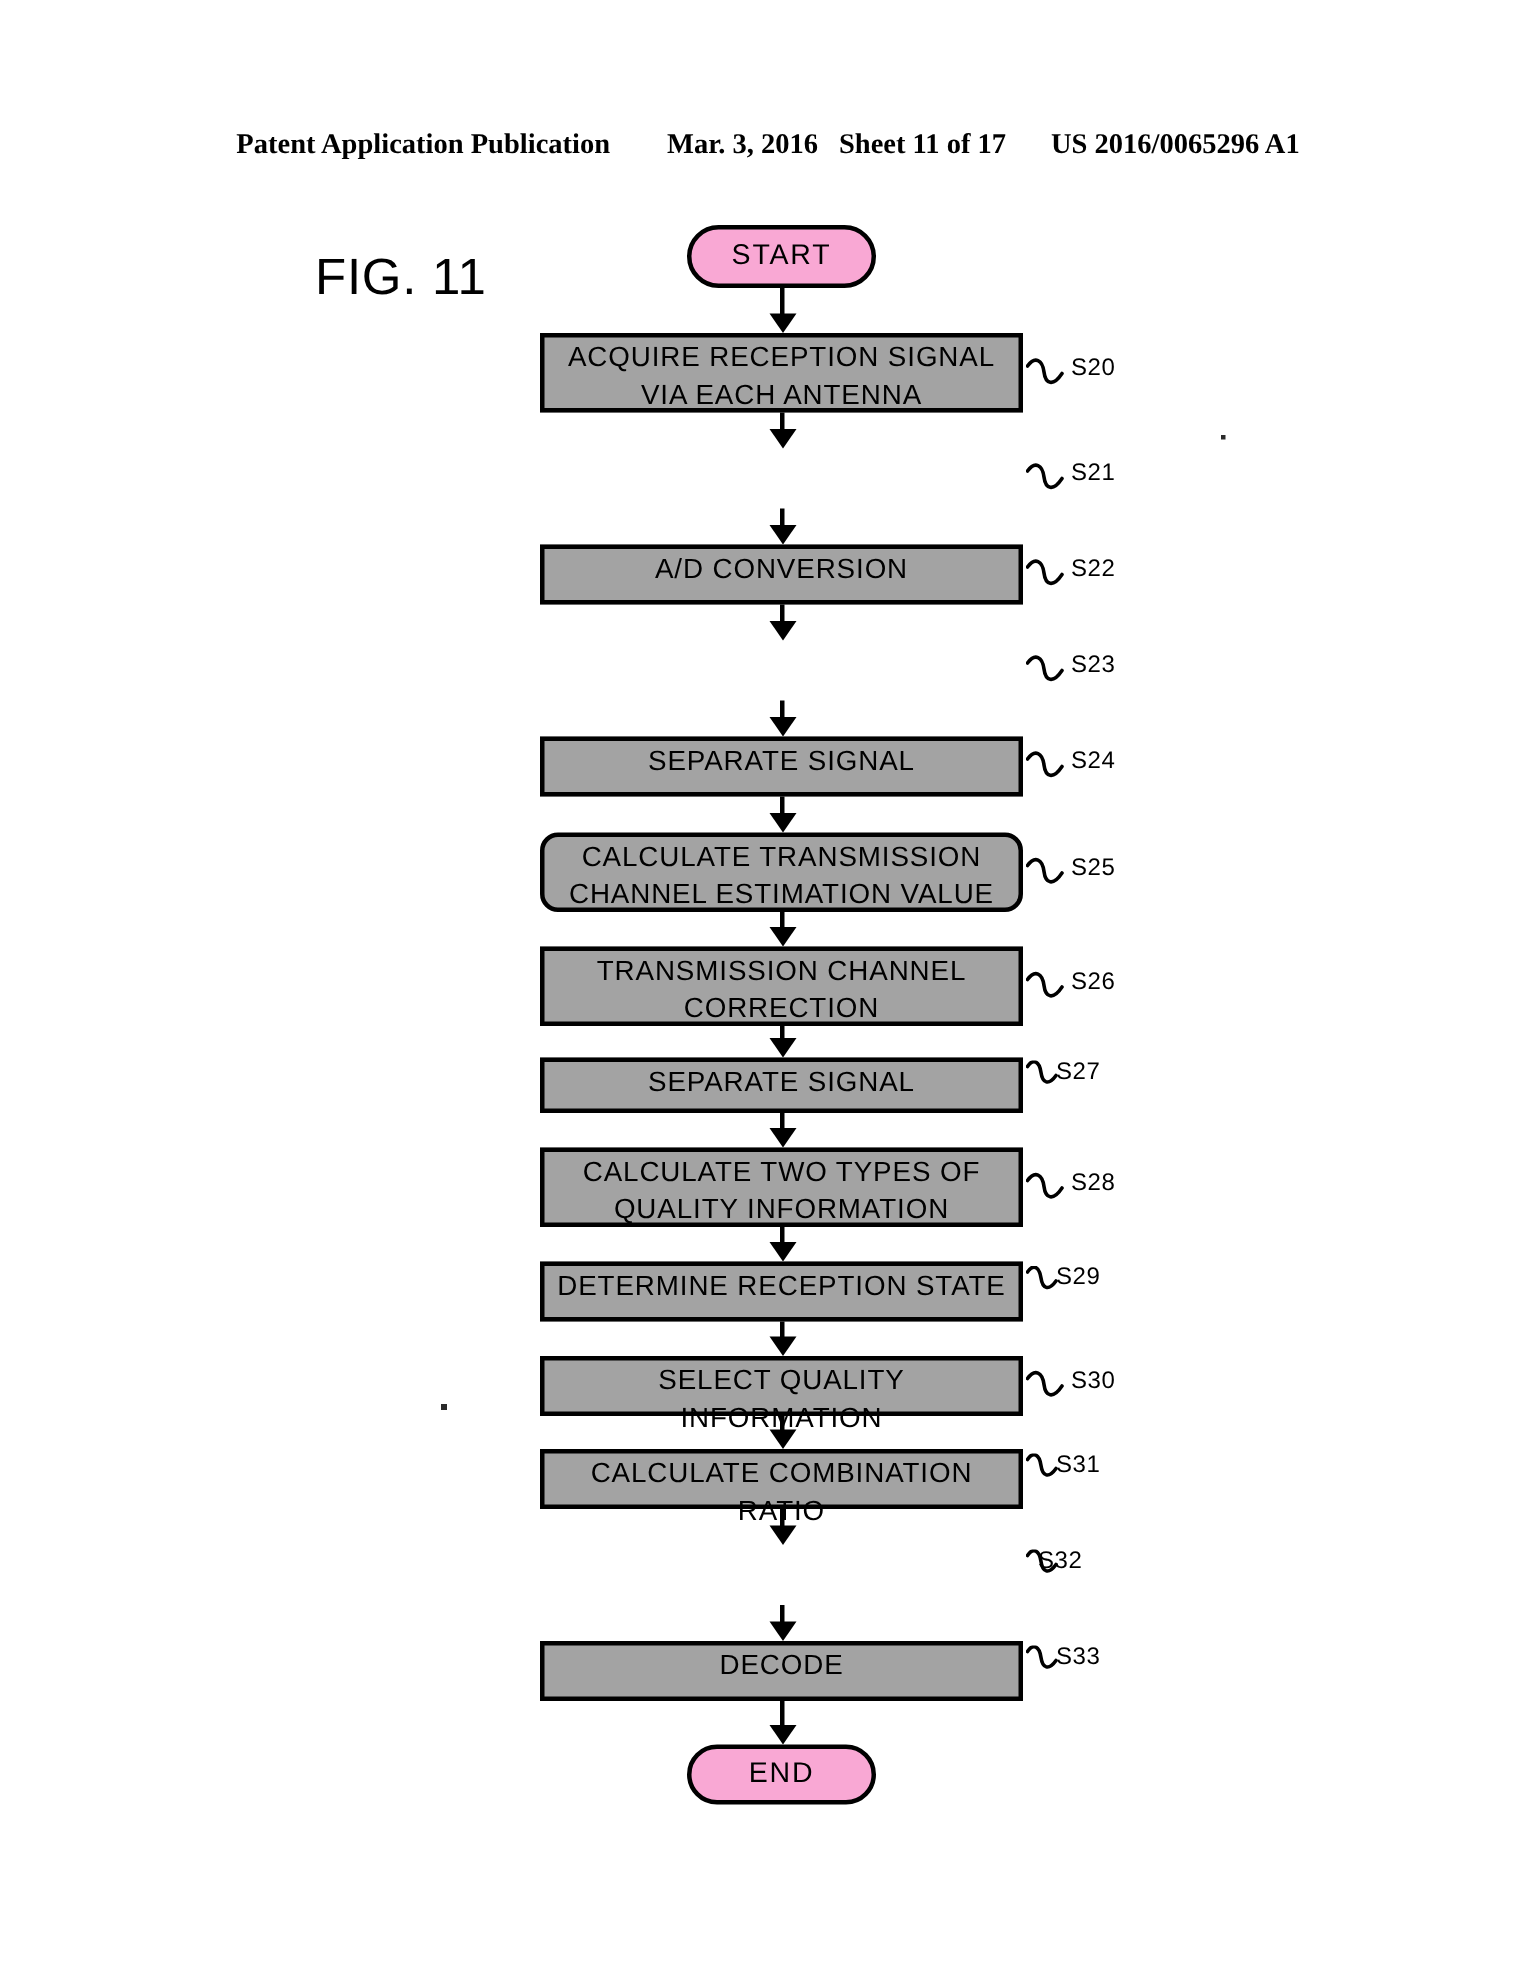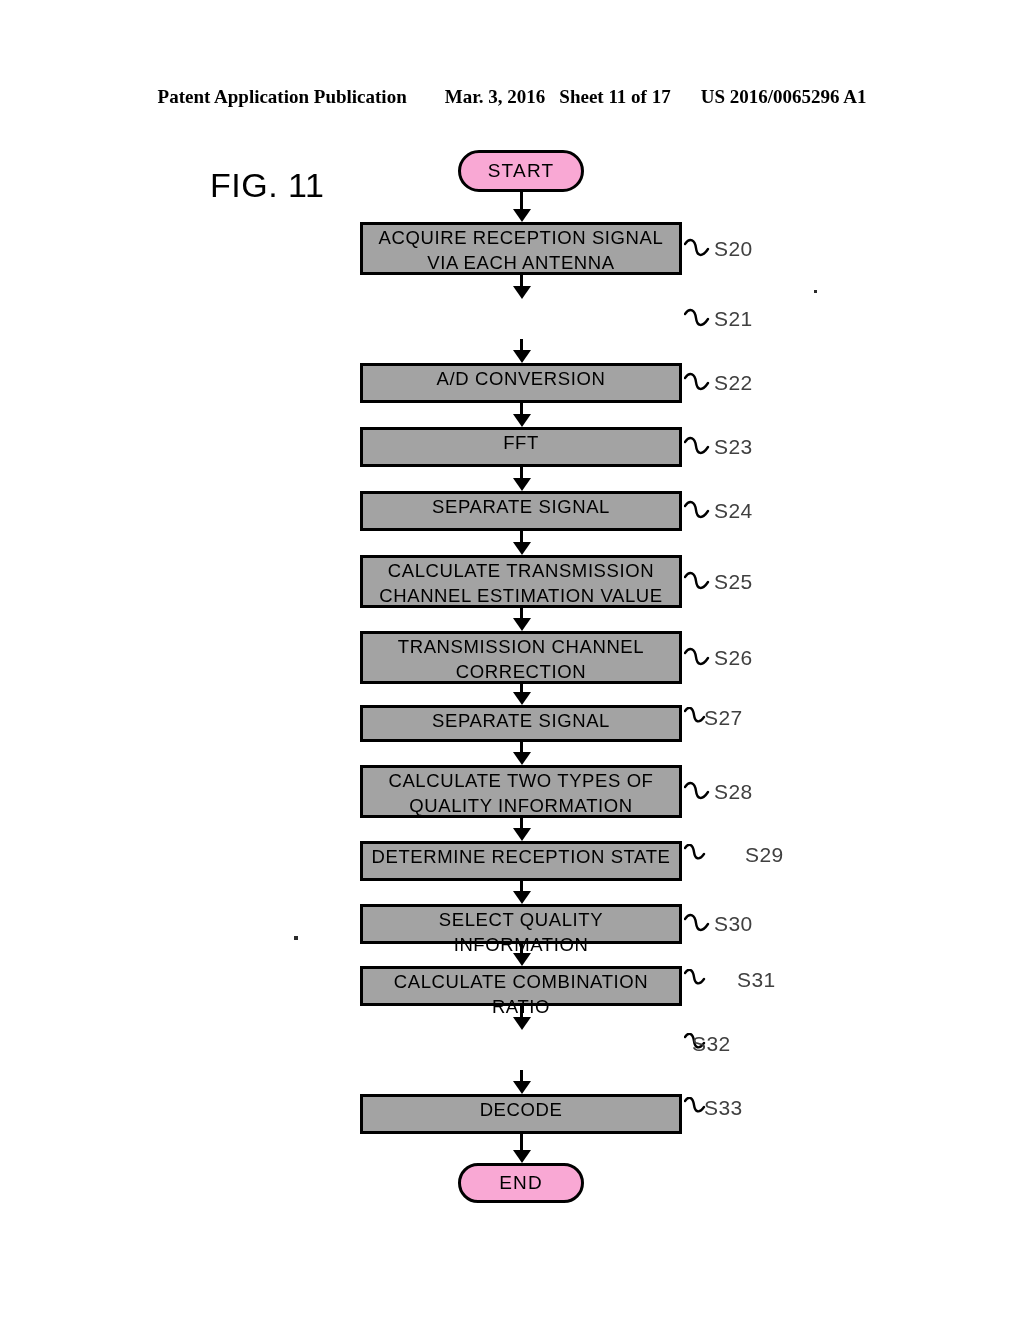--- a/index.html
+++ b/index.html
@@ -115,24 +115,24 @@
     height: 30px;
   }
   .step-ref .squiggle {
     position: absolute;
     left: 0;
     top: 0;
   }
   .step-ref .step-text {
     position: absolute;
     top: -1px;
-    font-size: 21px;
+    font-size: 16px;
     letter-spacing: 0.4px;
     white-space: nowrap;
-    color: #404040;
+    color: #000000;
   }
 
   
   .speck {
     position: absolute;
     background: #2b2b2b;
   }
 </style>
 </head>
 <body>
@@ -180,23 +180,20 @@
     <div class="step-ref" style="left: 684px; top: 372px;">
       <svg width="34" height="26" viewBox="0 0 34 26" class="squiggle">
         <path d="M1,6 C6,-1 11,2 12,10 C13,18 18,20 24,11" fill="none" stroke="#000" stroke-width="2.4" stroke-linecap="round"></path>
       </svg>
       <span class="step-text" style="left: 30px;">S22</span>
     </div>
     <div class="connector" style="top: 403px; height: 24px;">
       <div class="stem" style="height: 12px;"></div>
       <div class="head" style="top: 11px;"></div>
     </div>
-    <div class="pbox" style="left: 360px; top: 427px; width: 322px; height: 40px;">
-      <div>FFT</div>
-    </div>
     <div class="step-ref" style="left: 684px; top: 436px;">
       <svg width="34" height="26" viewBox="0 0 34 26" class="squiggle">
         <path d="M1,6 C6,-1 11,2 12,10 C13,18 18,20 24,11" fill="none" stroke="#000" stroke-width="2.4" stroke-linecap="round"></path>
       </svg>
       <span class="step-text" style="left: 30px;">S23</span>
     </div>
     <div class="connector" style="top: 467px; height: 24px;">
       <div class="stem" style="height: 12px;"></div>
       <div class="head" style="top: 11px;"></div>
     </div>
@@ -206,21 +203,21 @@
     <div class="step-ref" style="left: 684px; top: 500px;">
       <svg width="34" height="26" viewBox="0 0 34 26" class="squiggle">
         <path d="M1,6 C6,-1 11,2 12,10 C13,18 18,20 24,11" fill="none" stroke="#000" stroke-width="2.4" stroke-linecap="round"></path>
       </svg>
       <span class="step-text" style="left: 30px;">S24</span>
     </div>
     <div class="connector" style="top: 531px; height: 24px;">
       <div class="stem" style="height: 12px;"></div>
       <div class="head" style="top: 11px;"></div>
     </div>
-    <div class="pbox" style="left: 360px; top: 555px; width: 322px; height: 53px;">
+    <div class="pbox" style="left: 360px; top: 555px; width: 322px; height: 53px; border-radius: 12px;">
       <div>CALCULATE TRANSMISSION<br>CHANNEL ESTIMATION VALUE</div>
     </div>
     <div class="step-ref" style="left: 684px; top: 570.5px;">
       <svg width="34" height="26" viewBox="0 0 34 26" class="squiggle">
         <path d="M1,6 C6,-1 11,2 12,10 C13,18 18,20 24,11" fill="none" stroke="#000" stroke-width="2.4" stroke-linecap="round"></path>
       </svg>
       <span class="step-text" style="left: 30px;">S25</span>
     </div>
     <div class="connector" style="top: 608px; height: 23px;">
       <div class="stem" style="height: 11px;"></div>
@@ -265,21 +262,21 @@
       <div class="stem" style="height: 11px;"></div>
       <div class="head" style="top: 10px;"></div>
     </div>
     <div class="pbox" style="left: 360px; top: 841px; width: 322px; height: 40px;">
       <div>DETERMINE RECEPTION STATE</div>
     </div>
     <div class="step-ref" style="left: 684px; top: 844px;">
       <svg width="26" height="26" viewBox="0 0 26 26" class="squiggle">
         <path d="M1,4 C5,-2 9,1 10,8 C11,15 15,17 20,10" fill="none" stroke="#000" stroke-width="2.4" stroke-linecap="round"></path>
       </svg>
-      <span class="step-text" style="left: 20px; margin-left: 41px;">S29</span>
+      <span class="step-text" style="left: 20px;">S29</span>
     </div>
     <div class="connector" style="top: 881px; height: 23px;">
       <div class="stem" style="height: 11px;"></div>
       <div class="head" style="top: 10px;"></div>
     </div>
     <div class="pbox" style="left: 360px; top: 904px; width: 322px; height: 40px;">
       <div>SELECT QUALITY INFORMATION</div>
     </div>
     <div class="step-ref" style="left: 684px; top: 913px;">
       <svg width="34" height="26" viewBox="0 0 34 26" class="squiggle">
@@ -291,21 +288,21 @@
       <div class="stem" style="height: 10px;"></div>
       <div class="head" style="top: 9px;"></div>
     </div>
     <div class="pbox" style="left: 360px; top: 966px; width: 322px; height: 40px;">
       <div>CALCULATE COMBINATION RATIO</div>
     </div>
     <div class="step-ref" style="left: 684px; top: 969px;">
       <svg width="26" height="26" viewBox="0 0 26 26" class="squiggle">
         <path d="M1,4 C5,-2 9,1 10,8 C11,15 15,17 20,10" fill="none" stroke="#000" stroke-width="2.4" stroke-linecap="round"></path>
       </svg>
-      <span class="step-text" style="left: 20px; margin-left: 33px;">S31</span>
+      <span class="step-text" style="left: 20px;">S31</span>
     </div>
     <div class="connector" style="top: 1006px; height: 24px;">
       <div class="stem" style="height: 12px;"></div>
       <div class="head" style="top: 11px;"></div>
     </div>
     <div class="step-ref" style="left: 684px; top: 1033px;">
       <svg width="26" height="26" viewBox="0 0 26 26" class="squiggle">
         <path d="M1,4 C5,-2 9,1 10,8 C11,15 15,17 20,10" fill="none" stroke="#000" stroke-width="2.4" stroke-linecap="round"></path>
       </svg>
       <span class="step-text" style="left: 8px;">S32</span>

